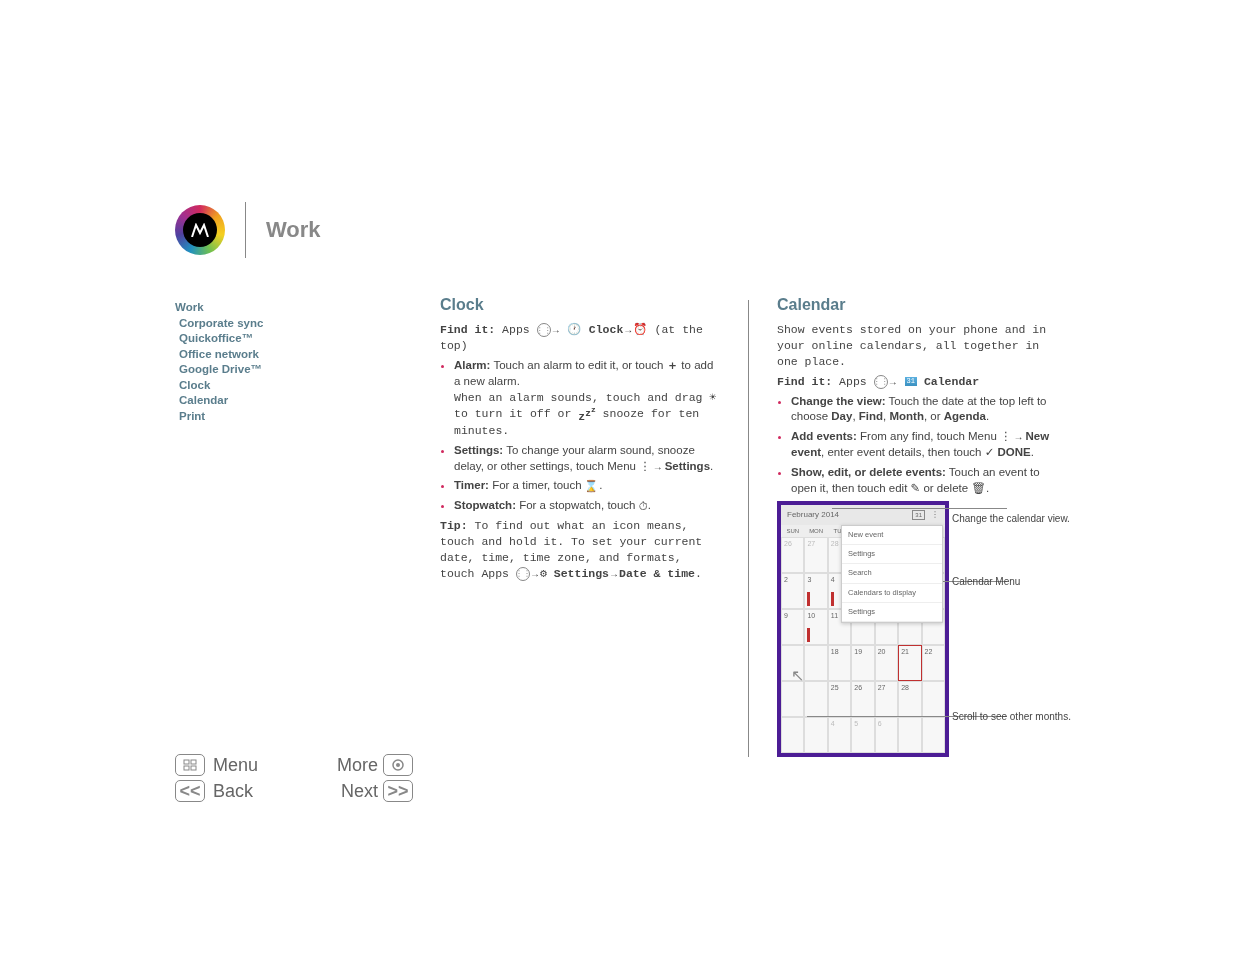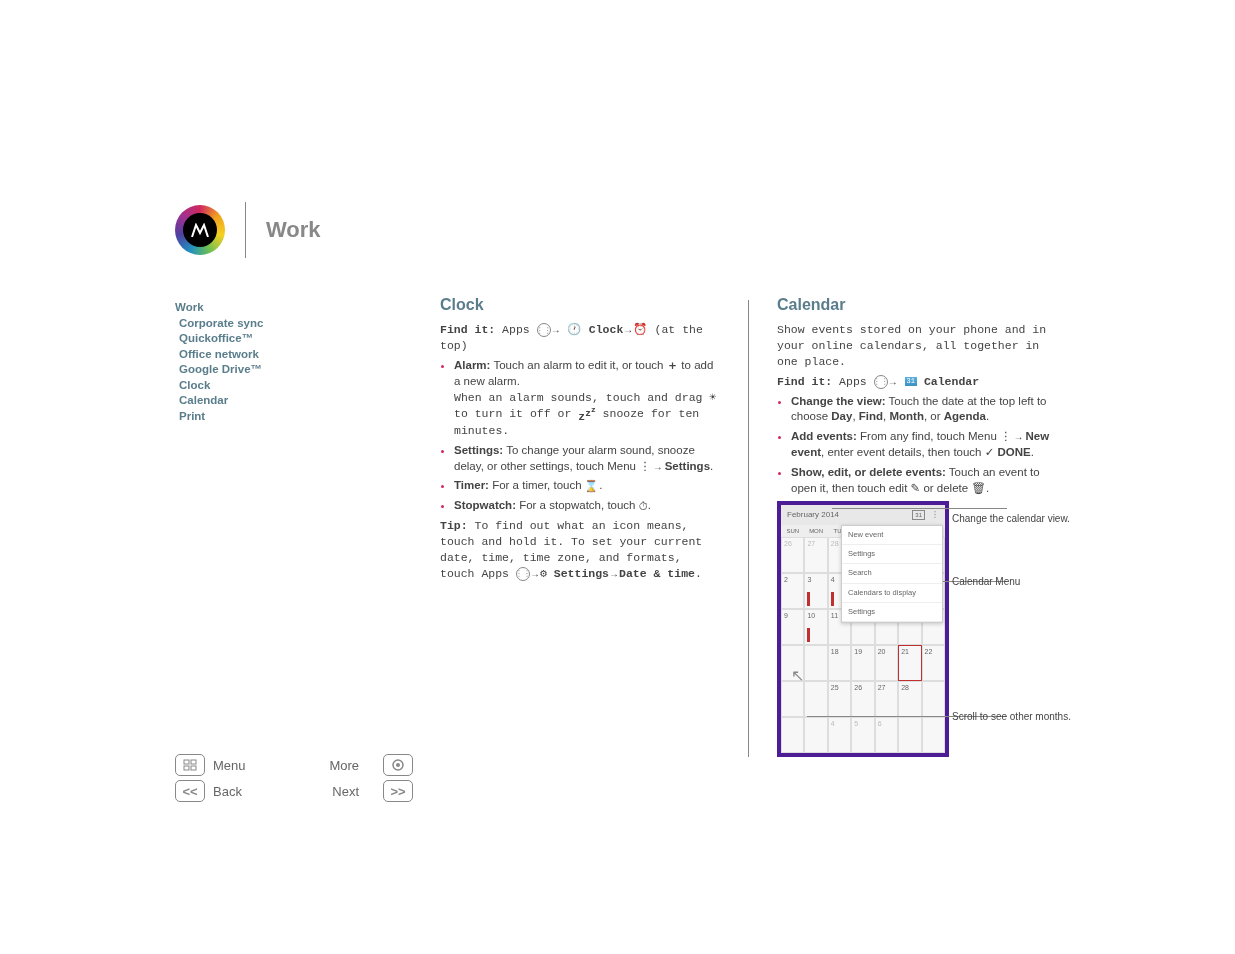--- a/index.html
+++ b/index.html
@@ -167,31 +167,31 @@
     background: #888;
   }
   .event-bar {
     position:absolute;bottom:2px;left:2px;width:3px;height:14px;background:#c03030;
   }
   .nav-footer {
     position: absolute;
     left: 175px;
     top: 750px;
     width: 238px;
-    font-size: 13px;
+    font-size: 18px;
     color: #666;
   }
   .nav-row { display:flex;justify-content:space-between;margin:4px 0;align-items:center; }
   .nav-btn {
     display:inline-flex;
     width:28px;height:20px;border:1.5px solid #888;border-radius:5px;
     align-items:center;justify-content:center;
   }
   .nav-left { display:flex;align-items:center;gap:8px; }
-  .nav-right { display:flex;align-items:center;gap:24px; }
+  .nav-right { display:flex;align-items:center;gap:5px; }
   .red-today { border:1px solid #c03030; }
 </style>
 </head>
 <body>
 
 <div class="page">
 
   <div class="header-row">
     <div class="logo">
       <div class="logo-inner">

